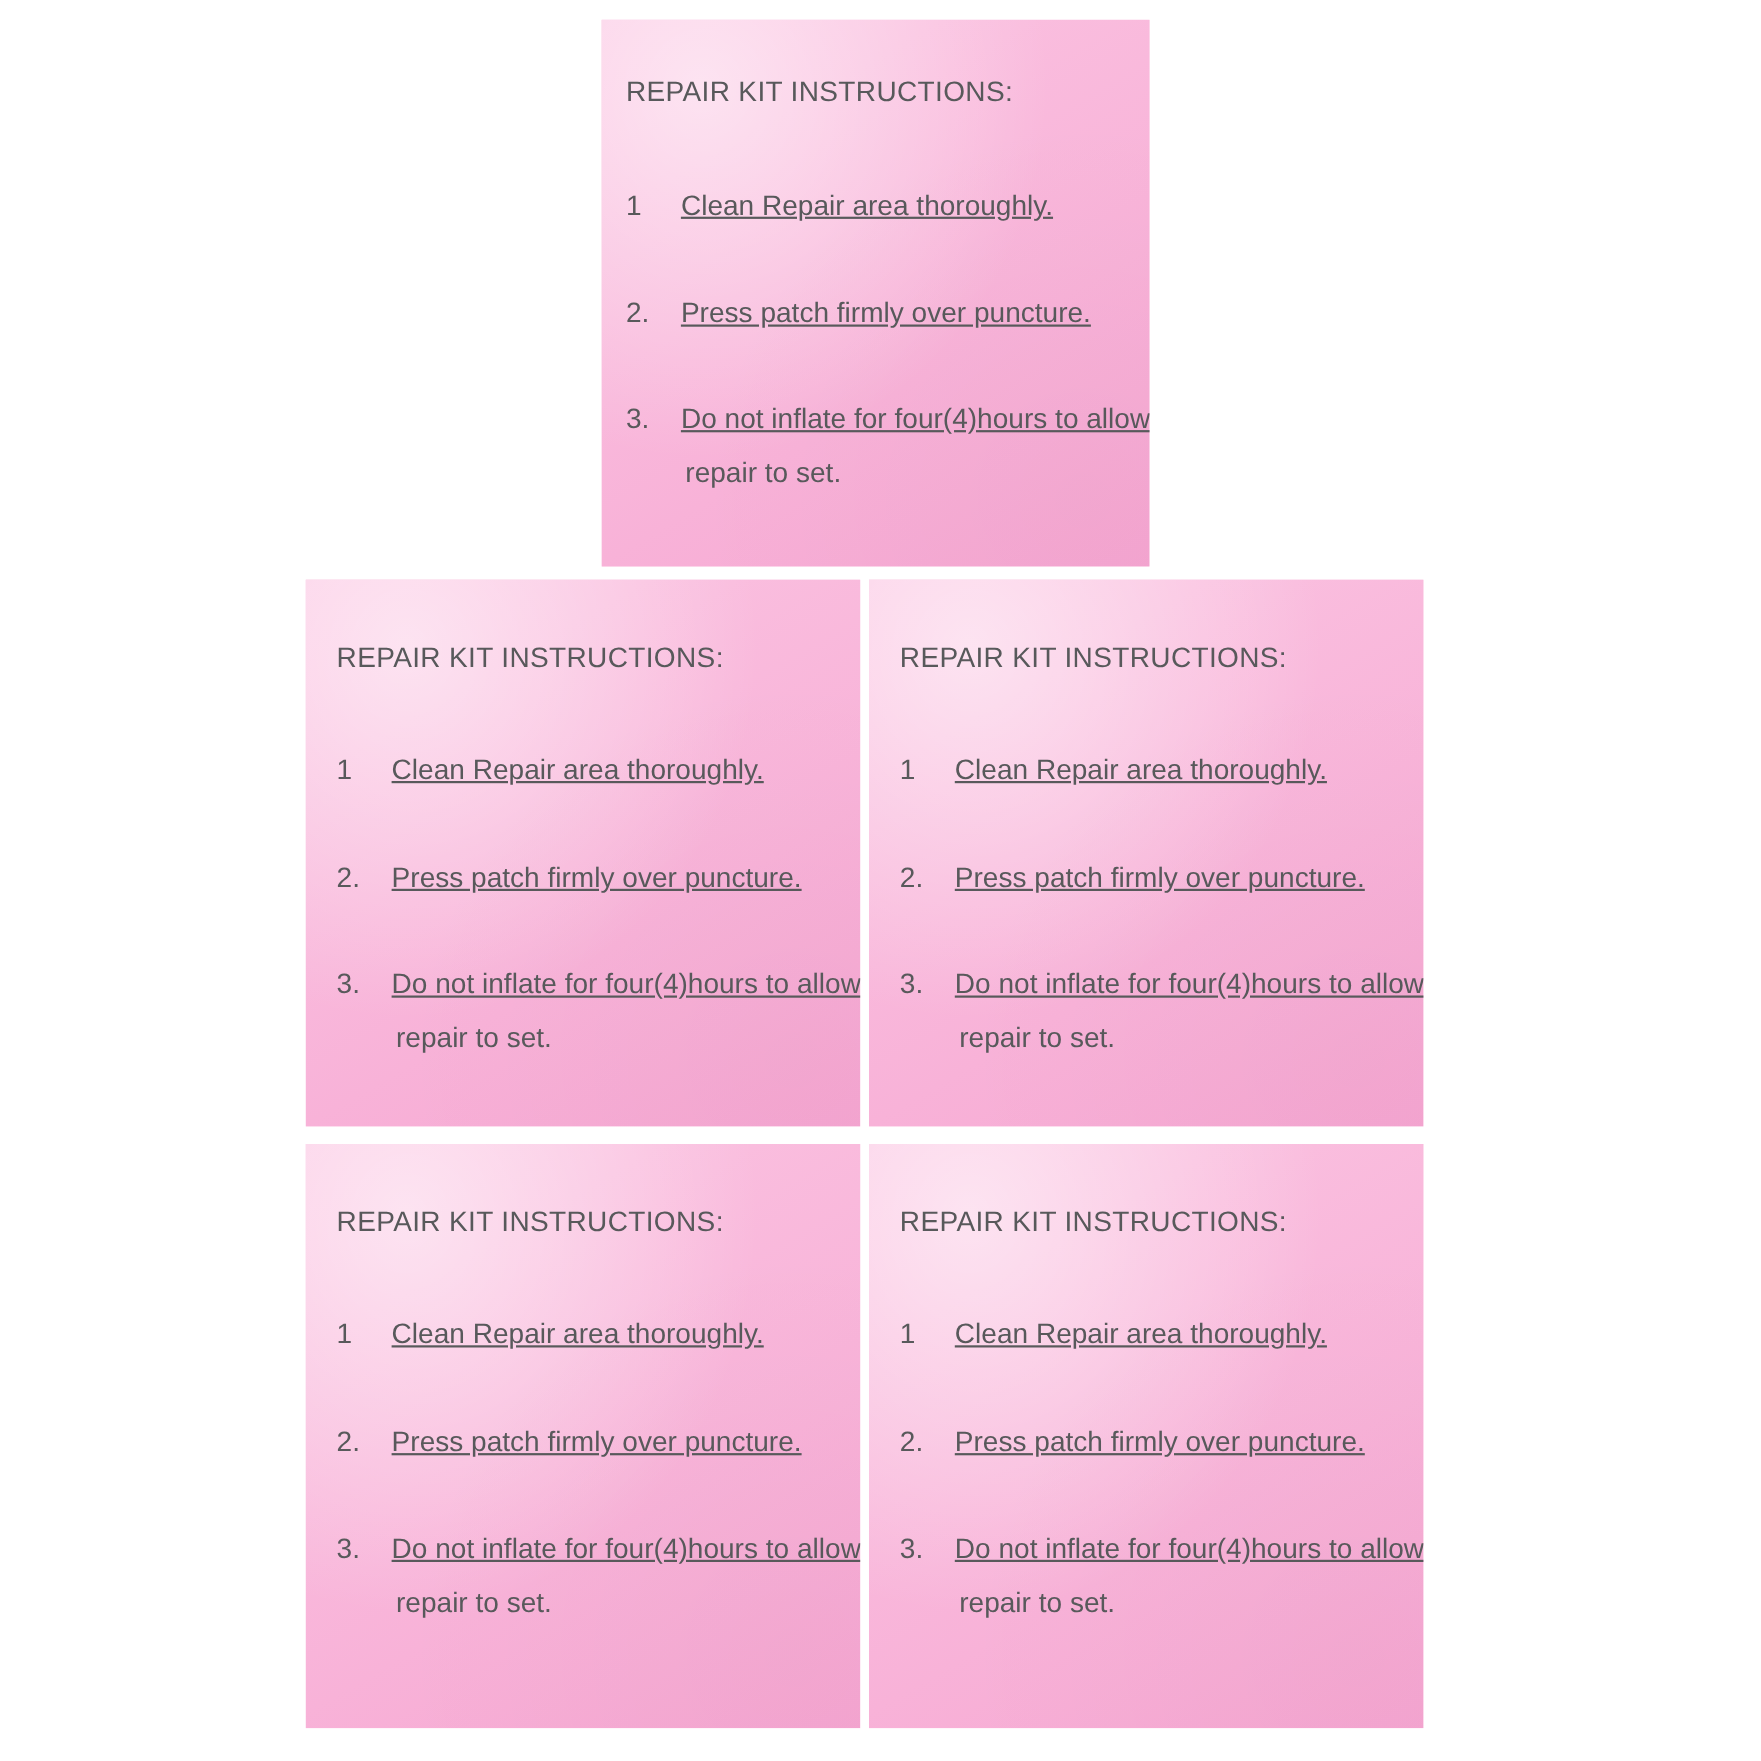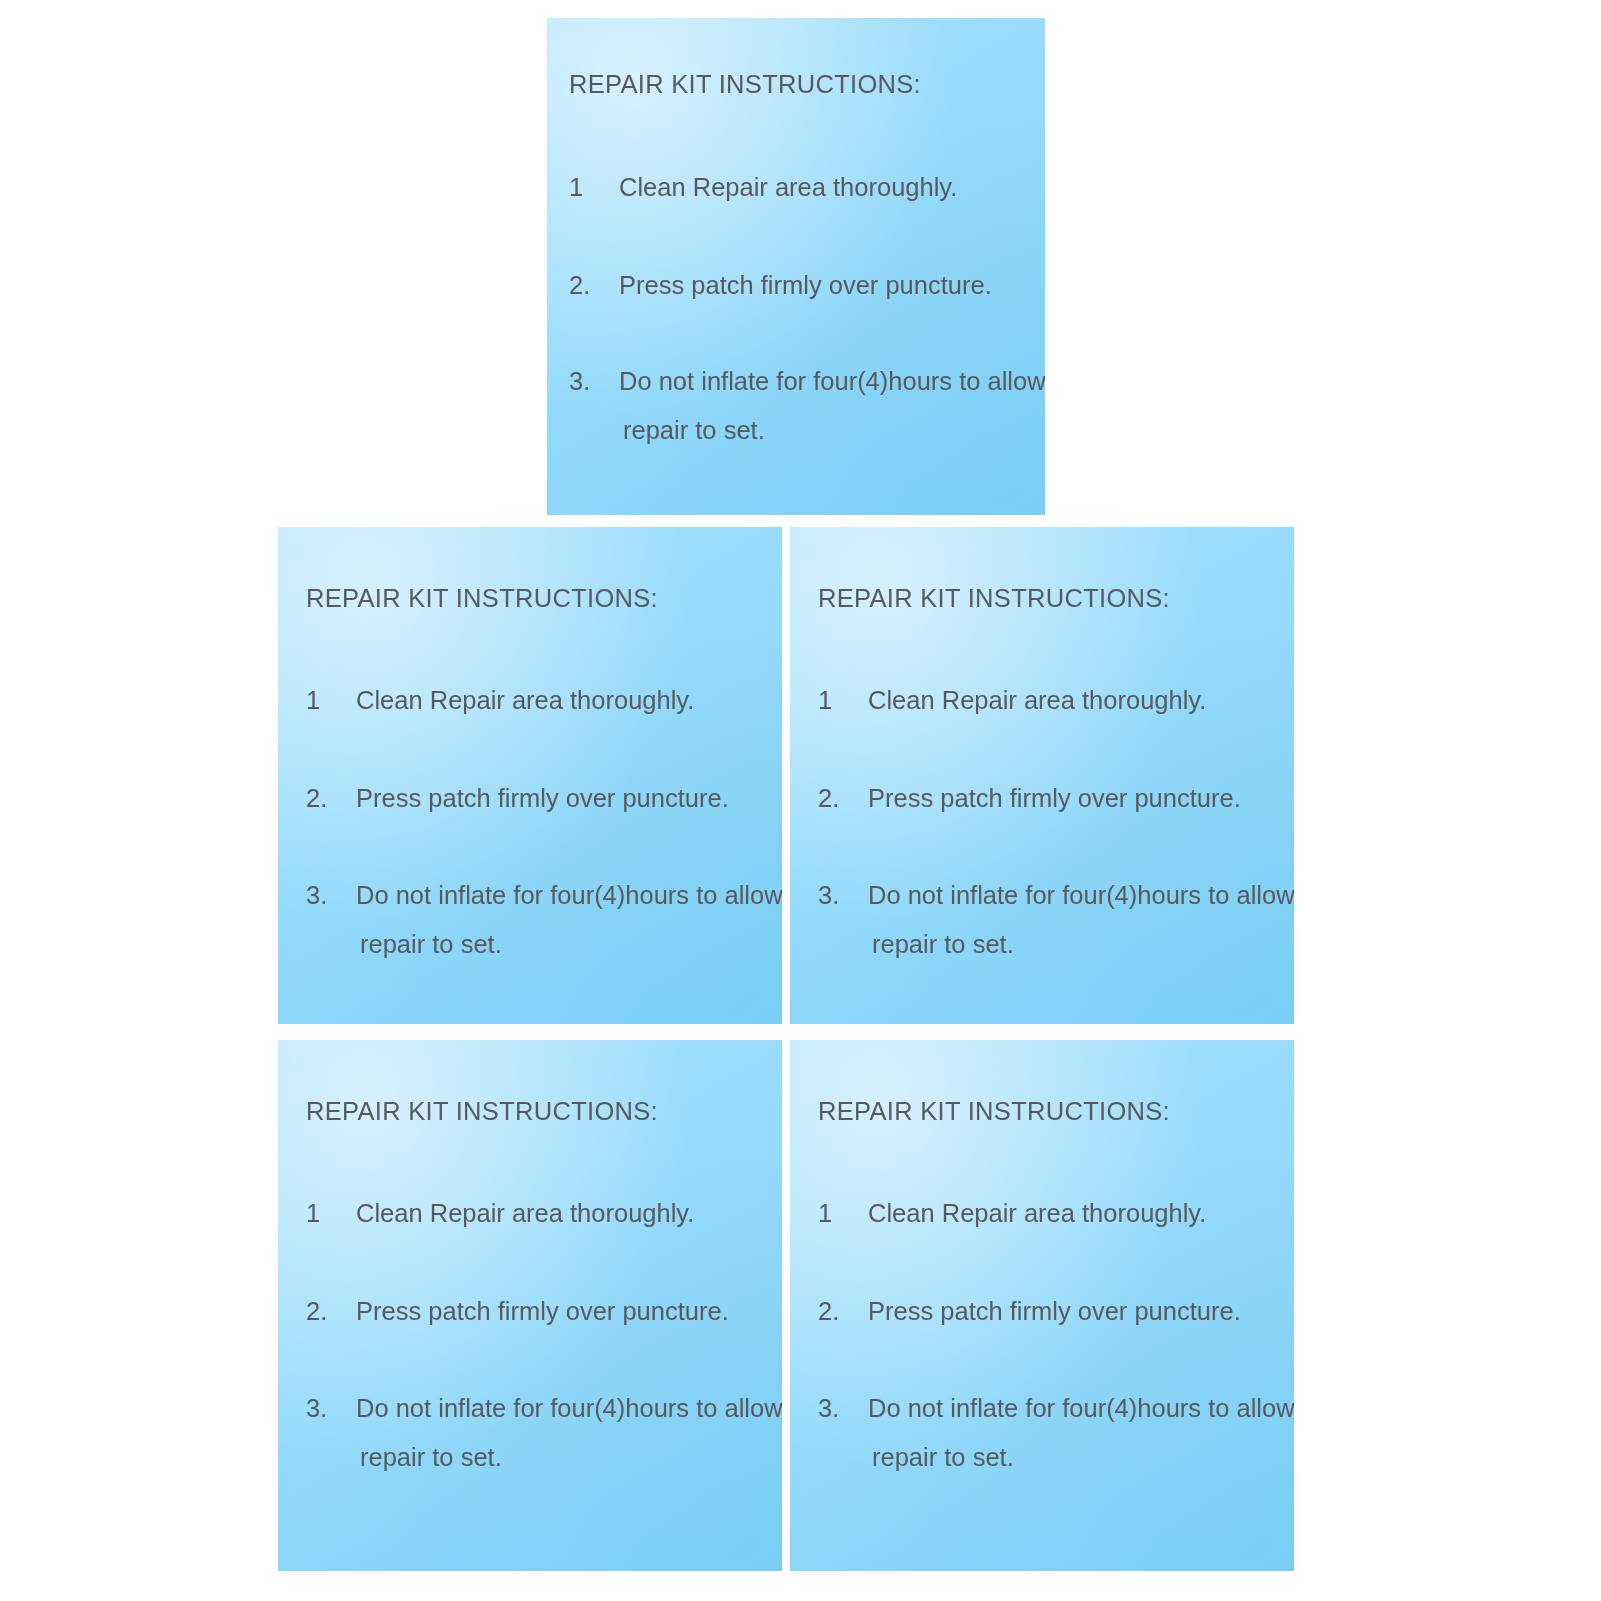--- a/index.html
+++ b/index.html
@@ -18,21 +18,21 @@
 
   .sheet {
     position: absolute;
     inset: 0;
     background: #ffffff;
   }
 
   
   .label-card {
     position: absolute;
-    background: #7dd3fc;
+    background: #f9a8d4;
     color: #58595b;
     box-sizing: border-box;
     overflow: hidden;
   }
   
   .label-card::after {
     content: "";
     position: absolute;
     inset: 0;
     pointer-events: none;
@@ -59,20 +59,21 @@
     position: absolute;
     display: block;
     white-space: nowrap;
   }
   .step .step-num {
     display: inline-block;
     text-align: left;
   }
   .step .step-text {
     display: inline-block;
+    text-decoration: underline;
   }
   .step-cont {
     position: absolute;
     white-space: nowrap;
   }
 
   
   #card-0 {
     left: 547px;
     top: 18px;

